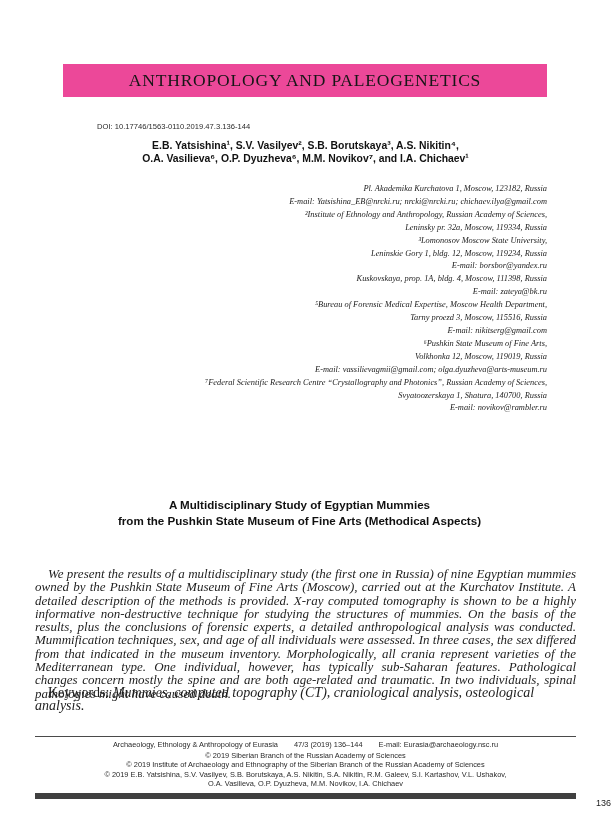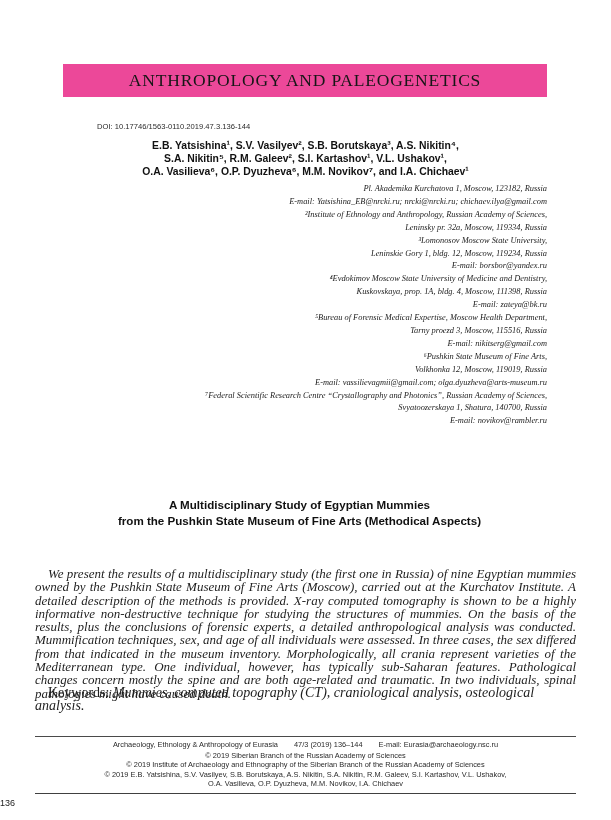--- a/index.html
+++ b/index.html
@@ -62,63 +62,61 @@
     font-family: "Liberation Serif", serif;
     font-size: 14px; line-height: 13.3px;
     text-indent: 13px; color: #1e1e1e;
   }
   .keywords .kw-label { font-style: normal; }
   .keywords .kw-text { font-style: italic; }
   .footer {
     position: absolute; left: 35px; top: 736px;
     width: 541px;
     border-top: 1px solid #4a4a4a;
-    border-bottom: 1px solid #404040;
+    border-bottom: 6px solid #404040;
     padding: 3px 0 4px 0;
     font-family: "Liberation Sans", sans-serif;
     font-size: 7.4px; line-height: 9.5px;
     text-align: center; color: #2a2a2a;
   }
   .footer-line1 {
     display: flex; justify-content: center; gap: 16px;
     white-space: nowrap; margin-bottom: 1px;
   }
   .page-number {
     position: absolute; left: 0; right: 0; top: 798px;
-    text-align: left;
+    text-align: right;
     font-family: "Liberation Sans", sans-serif;
     font-size: 9px; color: #222;
   }
 </style>
 </head>
 <body>
 
 <div class="page">
 
   <div class="banner">
     <span class="banner-title">ANTHROPOLOGY AND PALEOGENETICS</span>
   </div>
 
   <div class="doi">DOI: 10.17746/1563-0110.2019.47.3.136-144</div>
 
   <div class="authors">
       <div class="author-line">E.B. Yatsishina¹, S.V. Vasilyev², S.B. Borutskaya³, A.S. Nikitin⁴,</div>
-      <div class="author-line">S.A. Nikitin⁵, R.M. Galeev², S.I. Kartashov¹, V.L. Ushakov¹,</div>
       <div class="author-line">O.A. Vasilieva⁶, O.P. Dyuzheva⁶, M.M. Novikov⁷, and I.A. Chichaev¹</div>
     </div>
 
   <div class="affils">
       <div class="affil-line">Pl. Akademika Kurchatova 1, Moscow, 123182, Russia</div>
       <div class="affil-line">E-mail: Yatsishina_EB@nrcki.ru; nrcki@nrcki.ru; chichaev.ilya@gmail.com</div>
       <div class="affil-line">²Institute of Ethnology and Anthropology, Russian Academy of Sciences,</div>
       <div class="affil-line">Leninsky pr. 32a, Moscow, 119334, Russia</div>
       <div class="affil-line">³Lomonosov Moscow State University,</div>
       <div class="affil-line">Leninskie Gory 1, bldg. 12, Moscow, 119234, Russia</div>
       <div class="affil-line">E-mail: borsbor@yandex.ru</div>
-      <div class="affil-line">⁴Evdokimov Moscow State University of Medicine and Dentistry,</div>
       <div class="affil-line">Kuskovskaya, prop. 1A, bldg. 4, Moscow, 111398, Russia</div>
       <div class="affil-line">E-mail: zateya@bk.ru</div>
       <div class="affil-line">⁵Bureau of Forensic Medical Expertise, Moscow Health Department,</div>
       <div class="affil-line">Tarny proezd 3, Moscow, 115516, Russia</div>
       <div class="affil-line">E-mail: nikitserg@gmail.com</div>
       <div class="affil-line">⁶Pushkin State Museum of Fine Arts,</div>
       <div class="affil-line">Volkhonka 12, Moscow, 119019, Russia</div>
       <div class="affil-line">E-mail: vassilievagmii@gmail.com; olga.dyuzheva@arts-museum.ru</div>
       <div class="affil-line">⁷Federal Scientific Research Centre “Crystallography and Photonics”, Russian Academy of Sciences,</div>
       <div class="affil-line">Svyatoozerskaya 1, Shatura, 140700, Russia</div>

